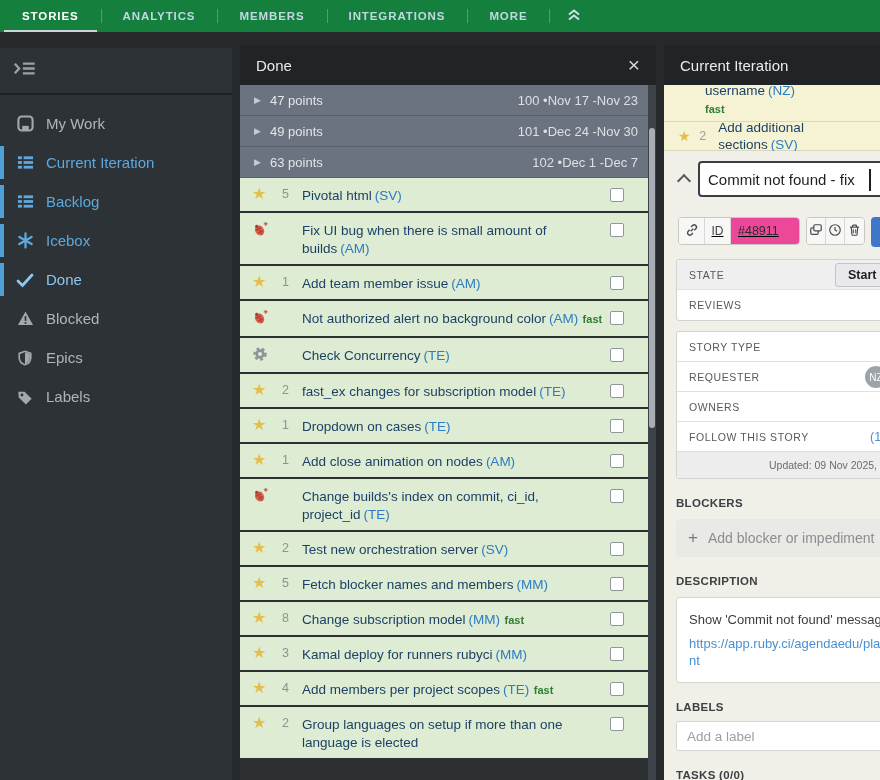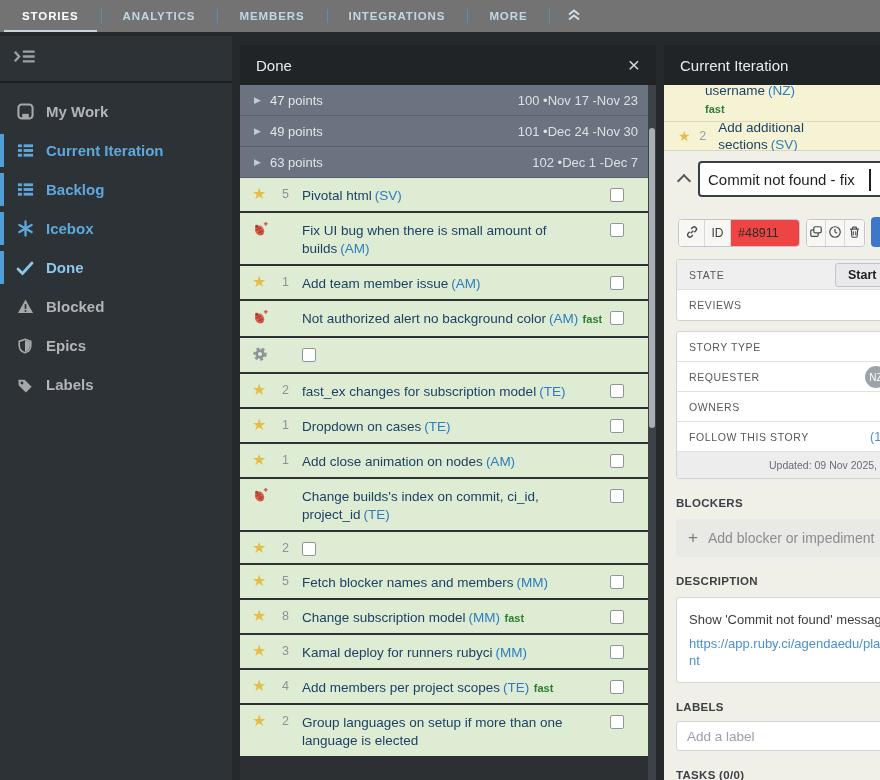--- a/index.html
+++ b/index.html
@@ -1,33 +1,33 @@
 <!DOCTYPE html>
 <html><head>
 <meta charset="utf-8">
 <style>
   * { margin:0; padding:0; box-sizing:border-box; }
   html,body { width:880px; height:780px; overflow:hidden; background:#26292c;
     font-family:"Liberation Sans","DejaVu Sans",sans-serif; }
   #stage { position:relative; width:880px; height:780px; }
 
   
-  .topnav { position:absolute; top:0; left:0; width:880px; height:32px; background:#737373;
+  .topnav { position:absolute; top:0; left:0; width:880px; height:32px; background:#15803d;
     display:flex; align-items:stretch; z-index:9; }
   .nav-tab { position:relative; display:flex; align-items:center; padding:0 22px;
     color:#c2d7e4; font-size:11.5px; font-weight:bold; letter-spacing:0.9px; cursor:pointer; }
   .nav-tab.active { color:#ffffff; }
   .nav-tab.active::after { content:""; position:absolute; left:4px; right:4px; bottom:0;
     height:2px; background:#c9d6dc; }
   .nav-tab + .nav-tab::before, .nav-chev::before { content:""; position:absolute; left:0;
     top:9px; bottom:9px; width:1px; background:#5d8fad; }
   .nav-chev { position:relative; display:flex; align-items:center; padding:0 18px; cursor:pointer; }
 
   
-  .sidebar { position:absolute; top:36px; left:0; width:232px; bottom:0; background:#2d3237;font-weight:bold; }
+  .sidebar { position:absolute; top:48px; left:0; width:232px; bottom:0; background:#2d3237; }
   .sidebar-top { height:47px; display:flex; align-items:center; padding-left:13px;
     border-bottom:2px solid #1d2022; }
   .collapse-btn { cursor:pointer; display:flex; align-items:center; }
   .menu { padding-top:9px; }
   .side-item { position:relative; height:39px; display:flex; align-items:center;
     padding-left:15px; color:#b2b5b8; font-size:15px; cursor:pointer; }
   .side-item .icn { width:20px; height:20px; display:flex; align-items:center;
     justify-content:center; color:#a4a8ab; margin-right:11px; }
   .side-item.s-active { color:#5ea8dc; } .side-item.s-active .icn { color:#5ea8dc; }
   .side-item.s-selected { color:#8dc6ee; } .side-item.s-selected .icn { color:#8dc6ee; }
@@ -77,28 +77,28 @@
   .pi-star { width:20px; line-height:14px; }
   .pi-star::before { content:"★"; color:#e4bd4a; font-size:14px; }
   .pi-pts { width:22px; color:#9aa0a0; font-size:12.5px; padding-left:2px; }
   .editor { position:relative; flex:1; background:#f0f0e9;border-radius:28px; }
   .title-row { position:relative; margin:10px 0 0 12px; display:flex; }
   .collapse-caret { width:10px; height:10px; border-left:2px solid #55585b;
     border-top:2px solid #55585b; transform:rotate(45deg); margin:15px 9px 0 3px; flex:none; cursor:pointer; }
   .title-input { width:300px; height:36px; border:2px solid #3a3f44; border-radius:4px;
     background:#fff; font-size:15px; color:#1d2021; padding:0 8px; font-family:inherit; outline:none; }
   .text-caret { position:absolute; left:193px; top:8px; width:1.5px; height:22px; background:#1d2021; }
-  .toolbar { display:flex; align-items:flex-end; margin:20px 0 0 14px; }
+  .toolbar { display:flex; align-items:flex-start; margin:20px 0 0 14px;text-decoration:underline; }
   .tb-group { display:flex; align-items:stretch; height:28px; background:#fff;
     border:1px solid #c6c6c3; border-radius:4px; overflow:hidden; flex:none; }
   .tb-cell { display:flex; align-items:center; justify-content:center; width:26px;
     border-right:1px solid #d8d8d5; font-size:12px; color:#3c3f42; background:#f7f7f5; cursor:pointer; }
   .tb-cell.lbl { cursor:default; }
   .tb-cell:last-child { border-right:none; }
-  .tb-input { width:68px; background:#ef4444; display:flex; align-items:center;
+  .tb-input { width:68px; background:#ec4899; display:flex; align-items:center;
     padding-left:7px; font-size:12.5px; color:#2a2d2f; }
   .g2 { margin-left:6px; } .g2 .tb-cell { width:19px; }
   .btn-blue { margin-left:6px; width:48px; height:30px; background:#3e76c9;
     border-radius:4px; flex:none; cursor:pointer; border:none; }
   .card { background:#fff; border:1px solid #d2d2cf; border-radius:3px;
     margin:12px 12px 0 12px; width:330px; }
   .card2 { margin-top:10px; }
   .card-row { display:flex; align-items:center; height:30px; padding:0 12px;
     border-bottom:1px solid #e0e0dd; position:relative; }
   .card-row:last-child { border-bottom:none; }
@@ -337,20 +337,24 @@
       <span class="labels-host"><span class="story-label">fast</span></span>
     </span>
     <span class="story-check"></span>
   </div>
             <div class="story t-chore">
     <span class="story-icn"><svg viewBox="0 0 18 18" width="16" height="16">
                   <circle cx="9" cy="9" r="6.2" fill="none" stroke="#8d9196" stroke-width="2.6" stroke-dasharray="3.2 2.9"></circle>
                   <circle cx="9" cy="9" r="3.8" fill="none" stroke="#8d9196" stroke-width="2.9"></circle>
                 </svg></span>
     <span class="story-pts"></span>
+    <span class="story-main">
+      <span class="story-title"><span>Check Concurrency</span><span class="initials">(TE)</span></span>
+      <span class="labels-host"></span>
+    </span>
     <span class="story-check"></span>
   </div>
             <div class="story t-feature">
     <span class="story-icn"></span>
     <span class="story-pts">2</span>
     <span class="story-main">
       <span class="story-title"><span>fast_ex changes for subscription model</span><span class="initials">(TE)</span></span>
       <span class="labels-host"></span>
     </span>
     <span class="story-check"></span>
@@ -389,20 +393,24 @@
     <span class="story-pts"></span>
     <span class="story-main">
       <span class="story-title"><span>Change builds's index on commit, ci_id, project_id</span><span class="initials">(TE)</span></span>
       <span class="labels-host"></span>
     </span>
     <span class="story-check"></span>
   </div>
             <div class="story t-feature">
     <span class="story-icn"></span>
     <span class="story-pts">2</span>
+    <span class="story-main">
+      <span class="story-title"><span>Test new orchestration server</span><span class="initials">(SV)</span></span>
+      <span class="labels-host"></span>
+    </span>
     <span class="story-check"></span>
   </div>
             <div class="story t-feature">
     <span class="story-icn"></span>
     <span class="story-pts">5</span>
     <span class="story-main">
       <span class="story-title"><span>Fetch blocker names and members</span><span class="initials">(MM)</span></span>
       <span class="labels-host"></span>
     </span>
     <span class="story-check"></span>

